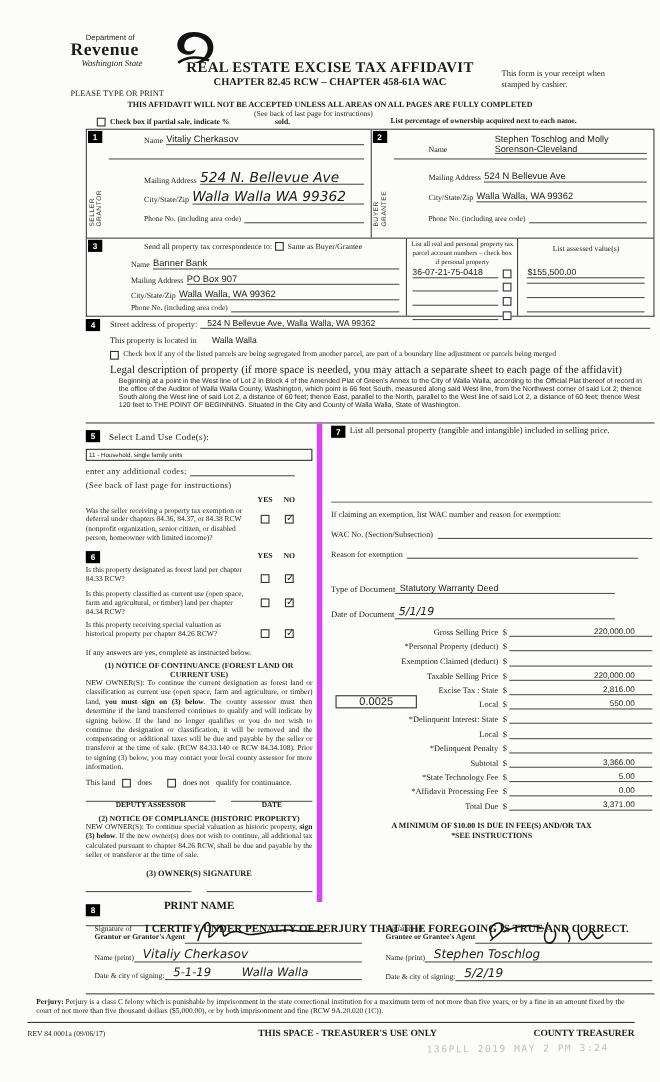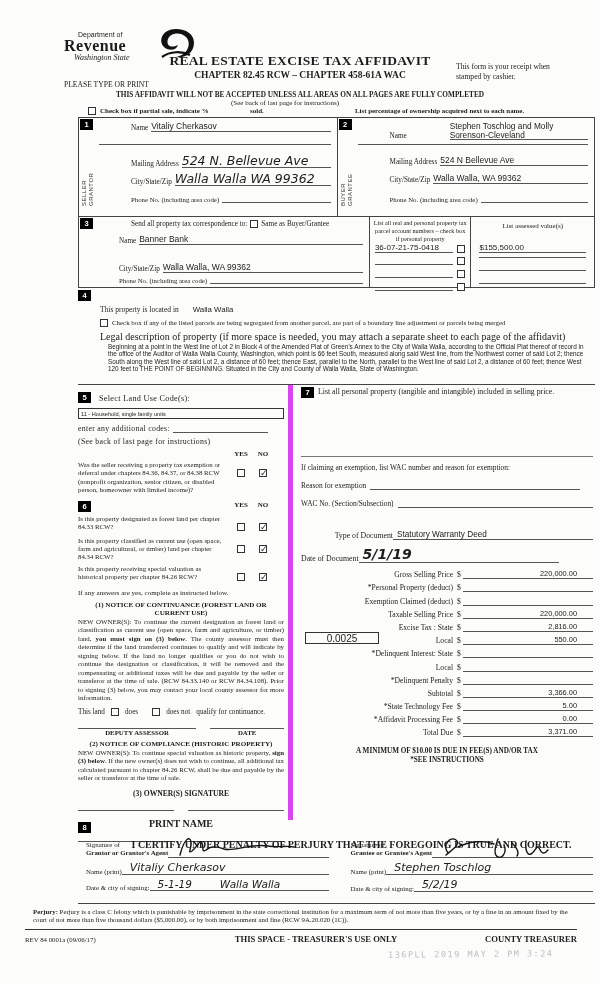--- a/index.html
+++ b/index.html
@@ -213,20 +213,24 @@
       <span class="badge">3</span>
       <div class="frow" style="top:3px; left:20px; right:4px; font-size:7.2px; display:flex; gap:3px; align-items:center;">
         <span>Send all property tax correspondence to:</span>
         <span class="cb"></span>
         <span>Same as Buyer/Grantee</span>
       </div>
       <div class="frow fline" style="top:18px; left:8px; right:6px;">
         <span class="flabel lbl">Name</span>
         <span class="fval tv" style="font-size:8.5px;">Banner Bank</span>
       </div>
+      <div class="frow fline" style="top:32px; left:8px; right:6px;">
+        <span class="flabel lbl">Mailing Address</span>
+        <span class="fval tv" style="font-size:8.5px;">PO Box 907</span>
+      </div>
       <div class="frow fline" style="top:46px; left:8px; right:6px;">
         <span class="flabel lbl">City/State/Zip</span>
         <span class="fval tv" style="font-size:8.5px;">Walla Walla, WA 99362</span>
       </div>
       <div class="frow fline" style="top:60px; left:8px; right:6px;">
         <span class="flabel lbl-sm">Phone No. (including area code)</span>
         <span class="fval"></span>
       </div>
     </div>
     <div class="b3m">
@@ -260,20 +264,24 @@
           <span class="line" style="margin-right:0;"></span>
         </div>
       <div class="prow" style="top:66px; left:8px; right:8px;">
           <span class="line" style="margin-right:0;"></span>
         </div>
     </div>
   </div>
 
   <div class="abs sec4">
     <span class="badge">4</span>
+    <div class="s4row fline" style="top:2px;">
+      <span class="flabel" style="font-size:7.5px;">Street address of property:</span>
+      <span class="fval tv" style="font-size:7.8px; padding-left:6px;">524 N Bellevue Ave, Walla Walla, WA 99362</span>
+    </div>
     <div class="s4row" style="top:17px; display:flex; gap:14px;">
       <span style="font-size:7.5px;">This property is located in</span>
       <span class="tv" style="font-size:7.8px;">Walla Walla</span>
     </div>
     <div class="s4row" style="top:31px; display:flex; gap:4px; align-items:flex-start;">
       <span class="cb"></span>
       <span style="font-size:6.9px;">Check box if any of the listed parcels are being segregated from another parcel, are part of a boundary line adjustment or parcels being merged</span>
     </div>
     <div class="s4row" style="top:43px; font-size:10px;">Legal description of property (if more space is needed, you may attach a separate sheet to each page of the affidavit)</div>
     <div class="s4row legal" style="top:55px; left:30px; right:8px;">Beginning at a point in the West line of Lot 2 in Block 4 of the Amended Plat of Green's Annex to the City of Walla Walla, according to the Official Plat thereof of record in the office of the Auditor of Walla Walla County, Washington, which point is 66 feet South, measured along said West line, from the Northwest corner of said Lot 2; thence South along the West line of said Lot 2, a distance of 60 feet; thence East, parallel to the North, parallel to the West line of said Lot 2, a distance of 60 feet; thence West 120 feet to THE POINT OF BEGINNING. Situated in the City and County of Walla Walla, State of Washington.</div>
@@ -356,34 +364,34 @@
     </div>
 
     <div class="rcol">
       <div class="s7title">
         <span class="badge">7</span>
         <span style="max-width:250px;">List all personal property (tangible and intangible) included in selling price.</span>
       </div>
       <div class="exline"></div>
       <div class="exnote">If claiming an exemption, list WAC number and reason for exemption:</div>
       <div class="wrow">
+        <span>WAC No. (Section/Subsection)</span>
+        <span class="wl"></span>
+      </div>
+      <div class="wrow">
         <span>Reason for exemption</span>
         <span class="wl"></span>
       </div>
-      <div class="wrow">
-        <span>WAC No. (Section/Subsection)</span>
-        <span class="wl"></span>
-      </div>
-      <div class="docrow" style="margin-top:22px;justify-content:flex-end;">
+      <div class="docrow" style="margin-top:22px;">
         <span>Type of Document</span>
         <span class="dv tv" style="font-size:8.2px; max-width:200px;">Statutory Warranty Deed</span>
       </div>
       <div class="docrow" style="margin-top:5px; height:18px;">
         <span>Date of Document</span>
-        <span class="dv hw" style="font-size:14px; font-weight:bold; max-width:200px;">5/1/19</span>
+        <span class="dv hw" style="font-size:10px; font-weight:normal; max-width:200px;">5/1/19</span>
       </div>
       <div class="money">
         <div class="mrow">
           <span class="ml">Gross Selling Price</span>
             <span class="md">$</span>
             <span class="mline">220,000.00</span>
         </div>
         <div class="mrow">
           <span class="ml">*Personal Property (deduct)</span>
             <span class="md">$</span>

